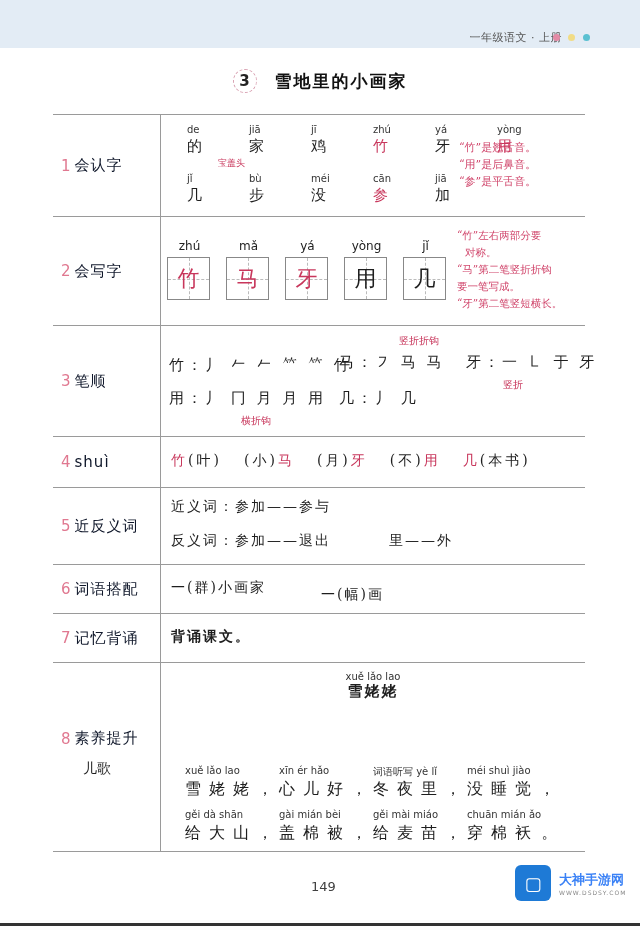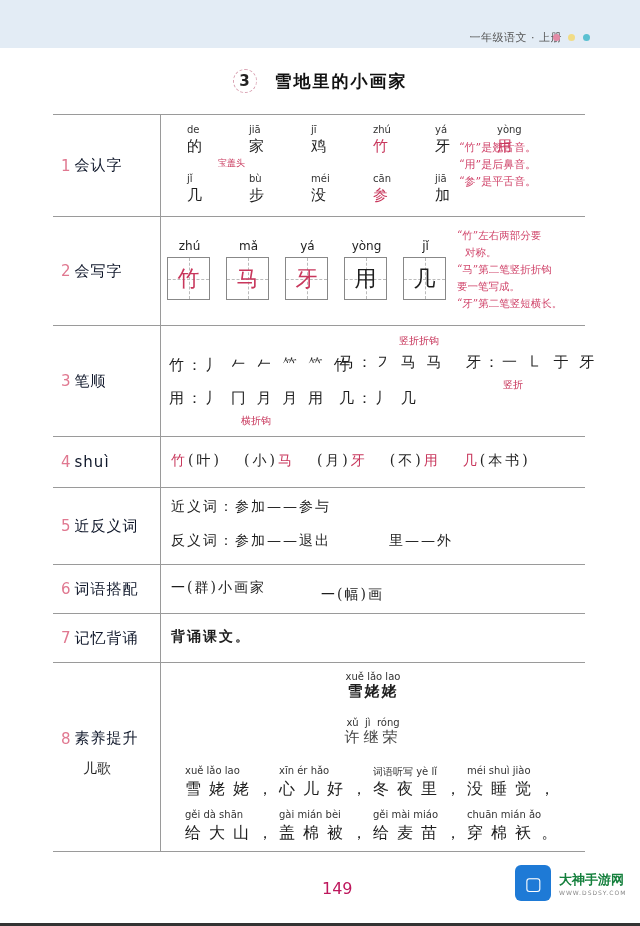--- a/index.html
+++ b/index.html
@@ -85,27 +85,27 @@
   .r8 { height: 188px; }
   .line-text { position: absolute; left: 10px; font-family: "DejaVu Serif", serif; font-size: 14px; letter-spacing: 2px; white-space: nowrap; }
 
   .poem-title-block { position: absolute; left: 0; right: 0; text-align: center; }
   .poem-line { position: absolute; left: 24px; display: flex; }
   .pw { display: flex; flex-direction: column; }
   .pw .ppy { font-size: 10px; color: #333; height: 14px; white-space: nowrap; }
   .pw .phz { font-size: 16px; font-family: "DejaVu Serif", serif; letter-spacing: 8px; white-space: nowrap; }
   .punct { font-size: 16px; font-family: "DejaVu Serif", serif; align-self: flex-end; margin-right: 6px; }
 
-  .page-num { position: absolute; left: 311px; top: 879px; font-size: 16px; color: #be185d; margin-left: 11px; }
+  .page-num { position: absolute; left: 311px; top: 879px; font-size: 13px; color: #404040; }
   .wm { position: absolute; left: 515px; top: 865px; display: flex; align-items: center; gap: 8px; }
   .wm-logo {
     width: 36px; height: 36px; border-radius: 6px; background: #1e7ad6;
     display: flex; align-items: center; justify-content: center; color: #fff; font-size: 18px;
   }
-  .wm-text { font-size: 13px; font-weight: bold; color: #15803d; }
+  .wm-text { font-size: 13px; font-weight: bold; color: #3b82f6; }
   .wm-url { font-size: 6px; color: #888; letter-spacing: 1px; }
   .bottom-bar { position: absolute; left: 0; bottom: 0; width: 640px; height: 3px; background: #333; }
 </style>
 </head>
 <body>
 
 <div class="topband"></div>
 <div class="book-label">一年级语文 · 上册</div>
 <div class="dots">
   <div class="dot" style="background:#e38aa6"></div>
@@ -317,24 +317,20 @@
         <span class="label-num">8</span>
         <span class="label-text">素养提升</span>
       </div>
       <div style="font-family:'DejaVu Serif',serif; font-size:14px; margin-top:12px; padding-left:22px;">儿歌</div>
     </div>
     <div class="content-cell">
       <div class="poem-title-block" style="top:8px;">
         <div style="font-size:10px; color:#333;">xuě lǎo lao</div>
         <div style="font-size:15px; font-weight:bold; letter-spacing:2px;">雪姥姥</div>
       </div>
-      <div class="poem-title-block" style="top:54px;">
-        <div style="font-size:10px; color:#333; white-space:pre;">xǔ  jì  róng</div>
-        <div style="font-size:15px; font-family:'DejaVu Serif',serif; letter-spacing:4px; color:#444;">许继荣</div>
-      </div>
 
       <div class="poem-line" style="top:102px;">
         <div class="pw">
             <span class="ppy">xuě lǎo lao</span>
             <span class="phz">雪姥姥</span>
           </div>
           <span class="punct">，</span>
         <div class="pw">
             <span class="ppy">xīn ér hǎo</span>
             <span class="phz">心儿好</span>

